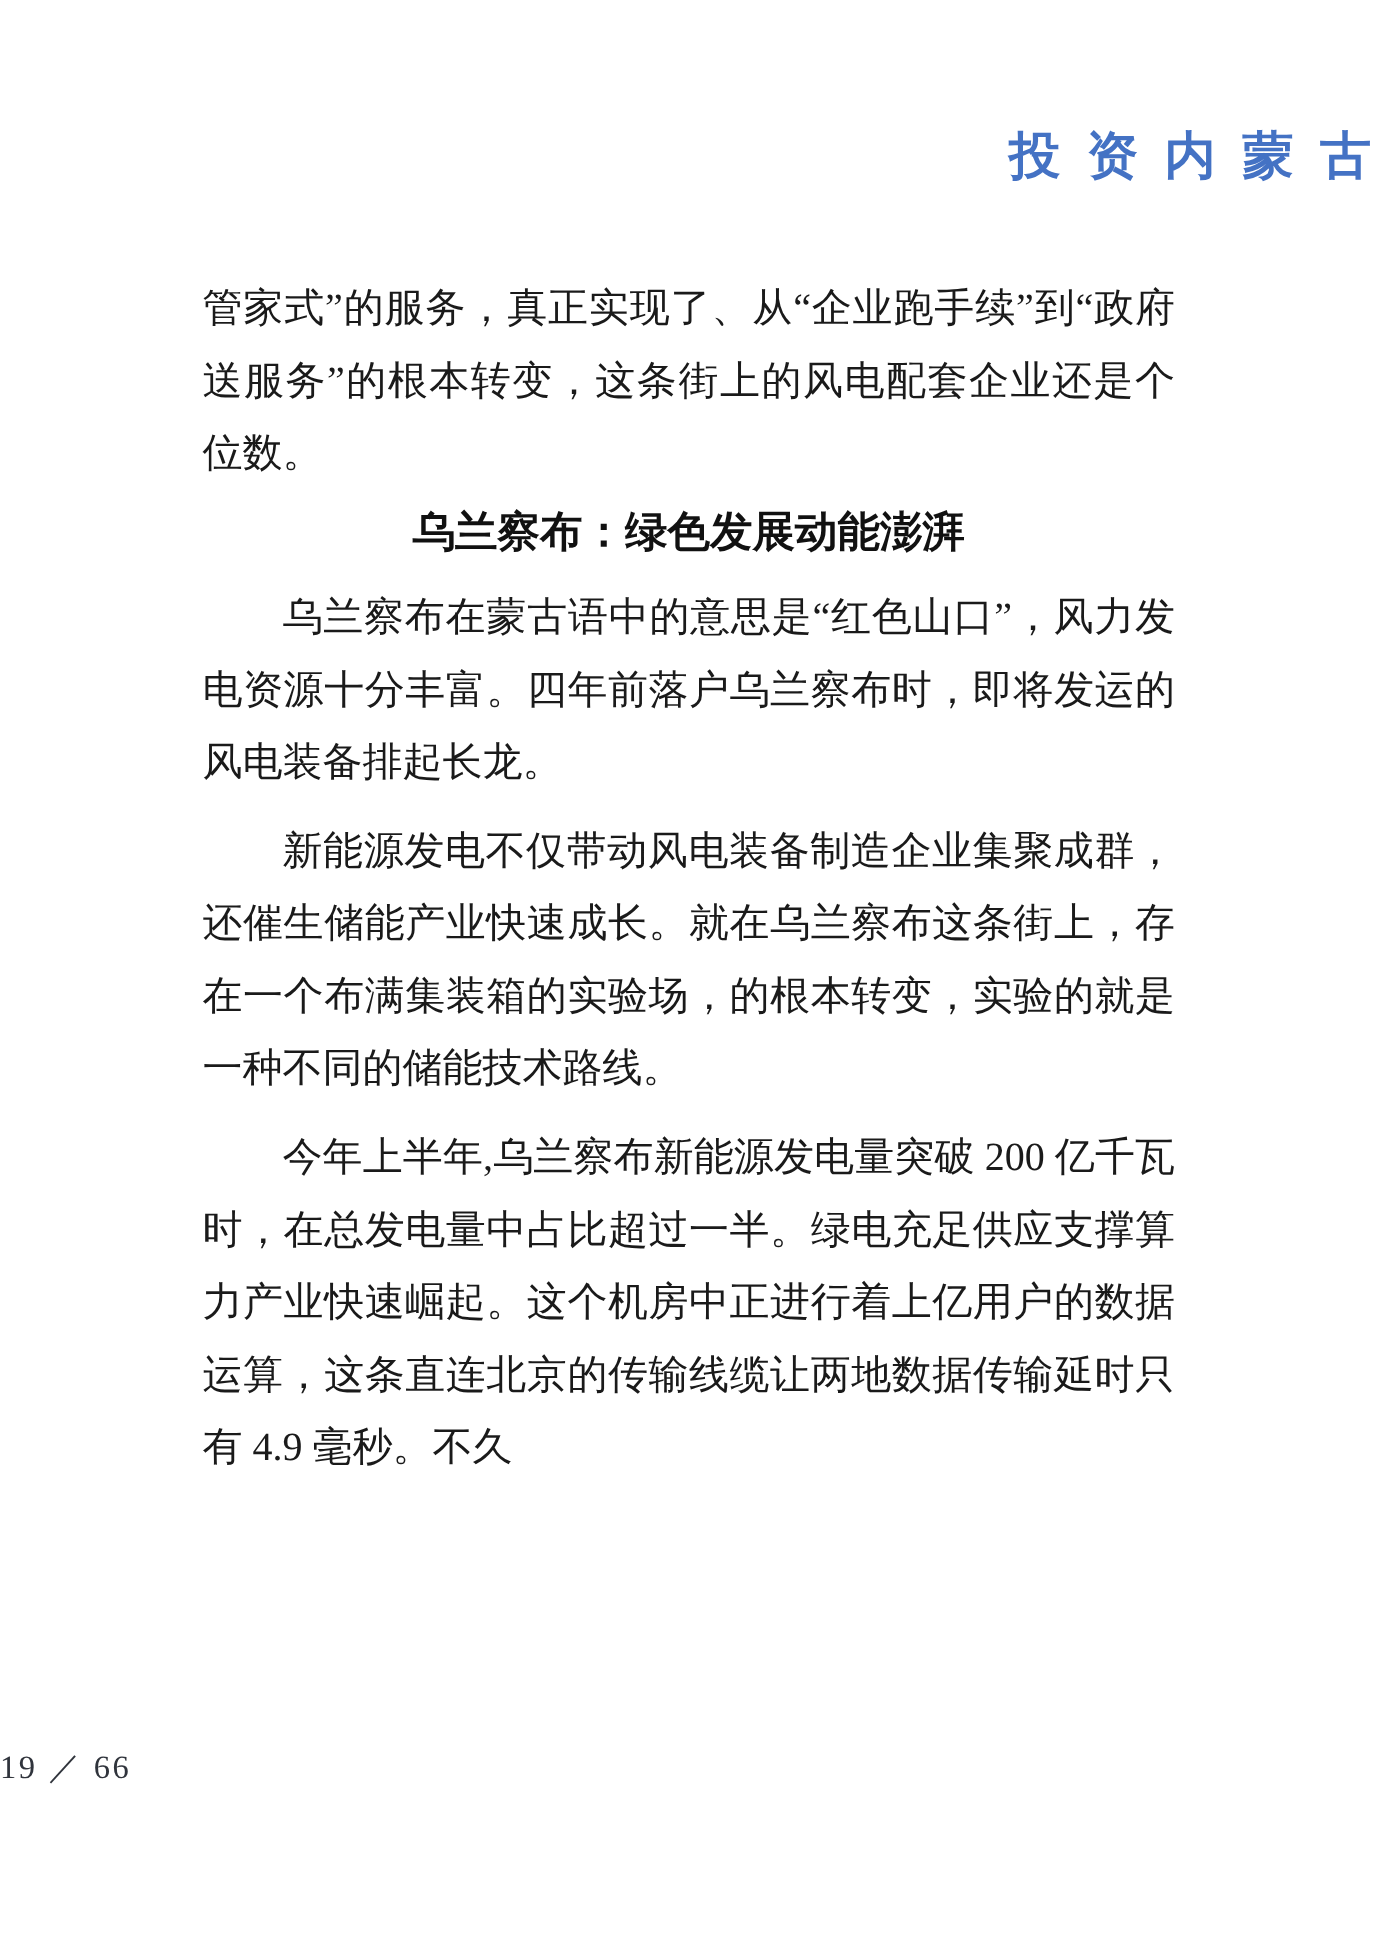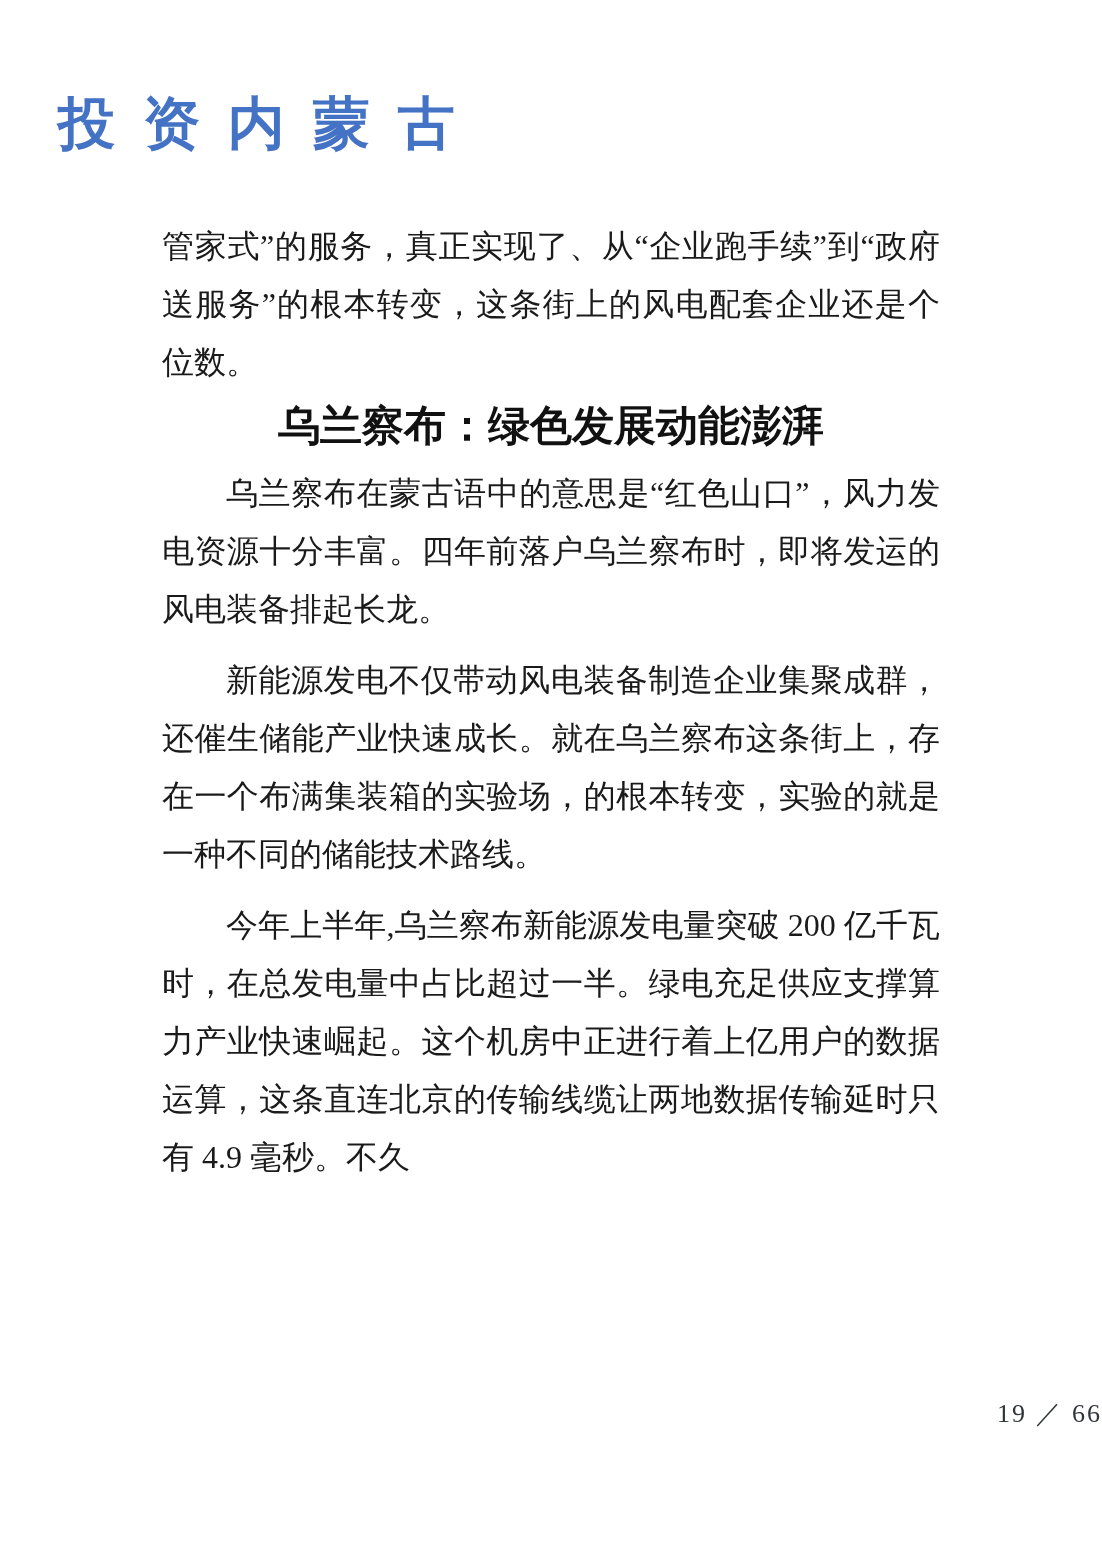--- a/index.html
+++ b/index.html
@@ -10,25 +10,26 @@
   body {
     width: 1102px;
     height: 1559px;
     position: relative;
     font-family: "Liberation Serif", "DejaVu Serif", serif;
     color: #1a1a1a;
     overflow: hidden;
   }
   .masthead {
     margin: 90px 0 0 58px;
-    font-size: 57px;
+    font-size: 41px;
     line-height: 68px;
     font-weight: bold;
     letter-spacing: 0.12em;
-    font-family: Liberation Serif, serif;
+    font-family: Liberation Sans, sans-serif;
+    text-align: right;
   }
   .doc-body {
     width: 778px;
     margin: 59px auto 0 auto;
     font-size: 32px;
     line-height: 58px;
     text-align: justify;
   }
   .doc-body p {
     margin: 0 0 13px 0;
@@ -39,32 +40,32 @@
   p.indented {
     text-indent: 2em;
   }
   .source-line {
     text-align: right;
     margin: 6px 0 0 0 !important;
   }
   .section-heading {
     font-family: "Liberation Sans", "DejaVu Sans", sans-serif;
     font-weight: bold;
-    font-size: 42px;
+    font-size: 34px;
     line-height: 44px;
     text-align: center;
     color: #111111;
     margin: 0 0 16px 0;
   }
   .page-footer {
     position: absolute;
     top: 1398px;
     left: 0;
     width: 100%;
-    text-align: right;
+    text-align: left;
     font-size: 26px;
     line-height: 32px;
     color: #30343c;
     letter-spacing: 2px;
   }
 </style>
 </head>
 <body>
 
 <div class="masthead" style="color: rgb(68, 114, 196);">投 资 内 蒙 古</div>

